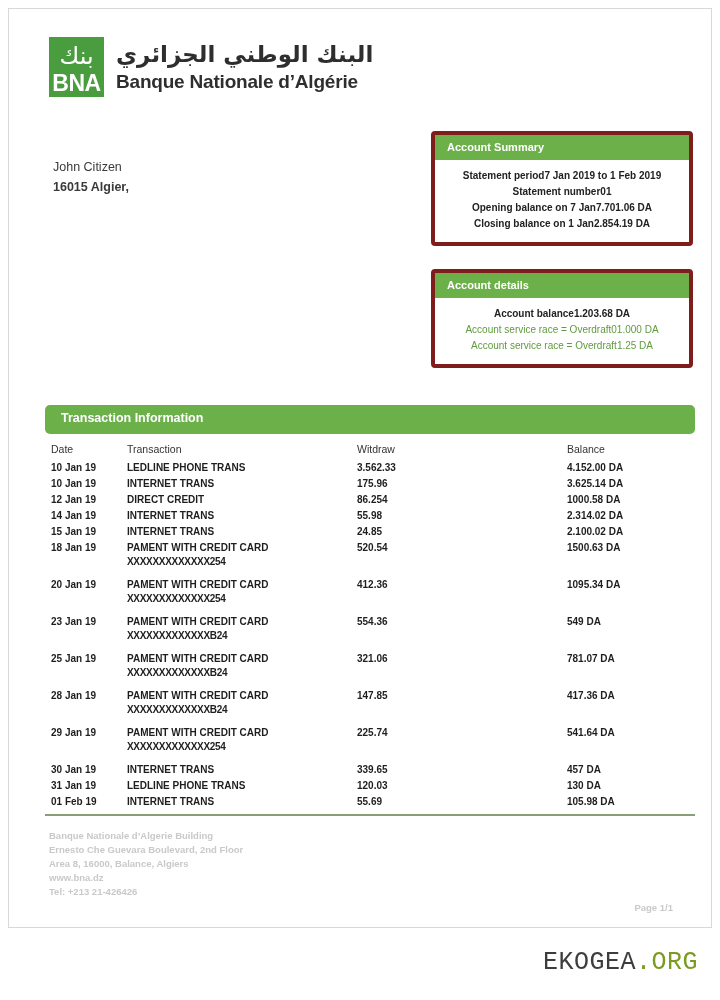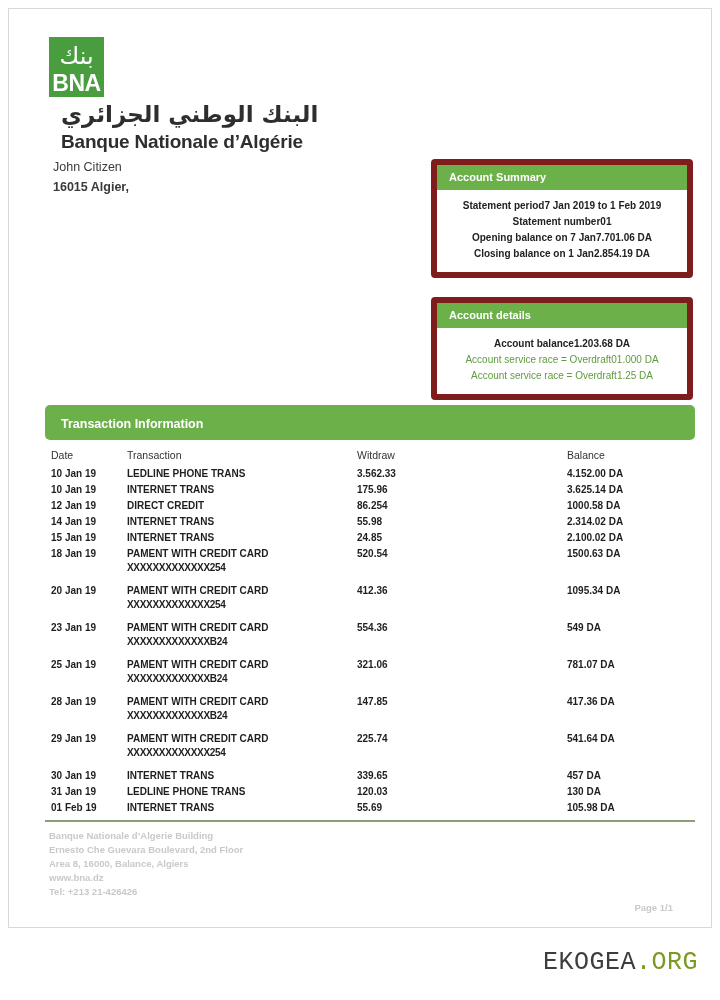--- a/index.html
+++ b/index.html
@@ -23,21 +23,20 @@
     border: 1px solid #d8d8d8;
   }
 
   
   .letterhead {
     position: absolute;
     left: 40px;
     top: 28px;
     display: flex;
     align-items: flex-start;
-    flex-direction: column;
   }
   .logo-mark {
     width: 55px;
     height: 60px;
     background: #4a9d3f;
     display: flex;
     flex-direction: column;
     align-items: center;
     justify-content: flex-end;
     padding-bottom: 2px;
@@ -90,25 +89,24 @@
     color: #3a3a3a;
     line-height: 20px;
   }
   .address .nm { font-weight: normal; }
   .address .ln { font-weight: bold; }
 
   
   .infobox {
     position: absolute;
     width: 262px;
-    border: 6px solid #7f1d1d;
+    border: 4px solid #7f1d1d;
     border-radius: 4px;
     overflow: hidden;
     background: #ffffff;
-    margin-top: 28px;
   }
   #account-summary-box { left: 422px; top: 122px; }
   #account-details-box { left: 422px; top: 260px; }
 
   .infobox-head {
     background: #6cb04a;
     color: #ffffff;
     font-size: 11px;
     font-weight: bold;
     padding: 6px 12px 7px 12px;
@@ -131,21 +129,21 @@
     position: absolute;
     left: 36px;
     top: 396px;
     width: 650px;
   }
   .trans-head {
     background: #6cb04a;
     color: #ffffff;
     font-size: 12.5px;
     font-weight: bold;
-    padding: 12px 16px 9px 16px;
+    padding: 6px 16px 9px 16px;
     border-radius: 5px;
   }
 
   table.txn {
     width: 100%;
     border-collapse: collapse;
     margin-top: 9px;
     table-layout: fixed;
   }
   table.txn th {

